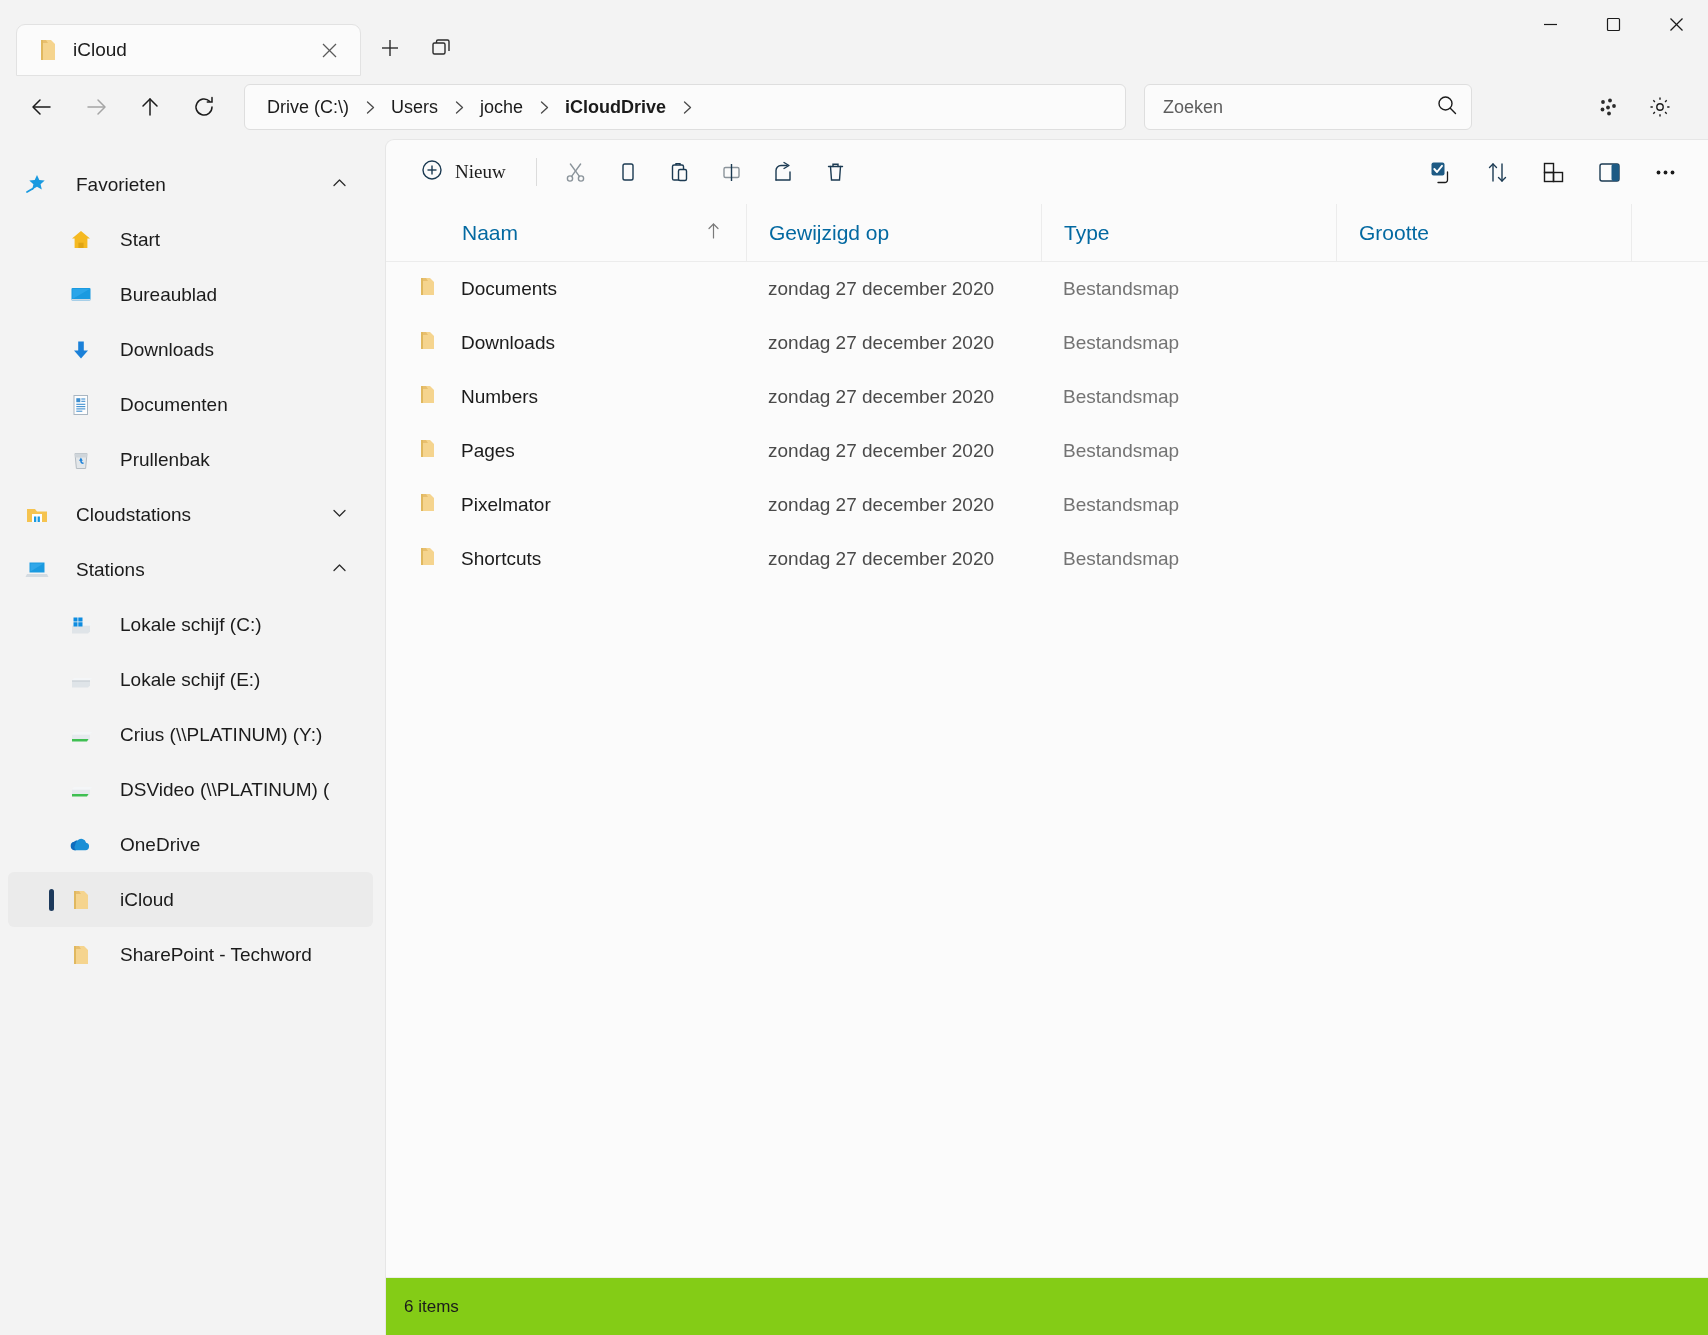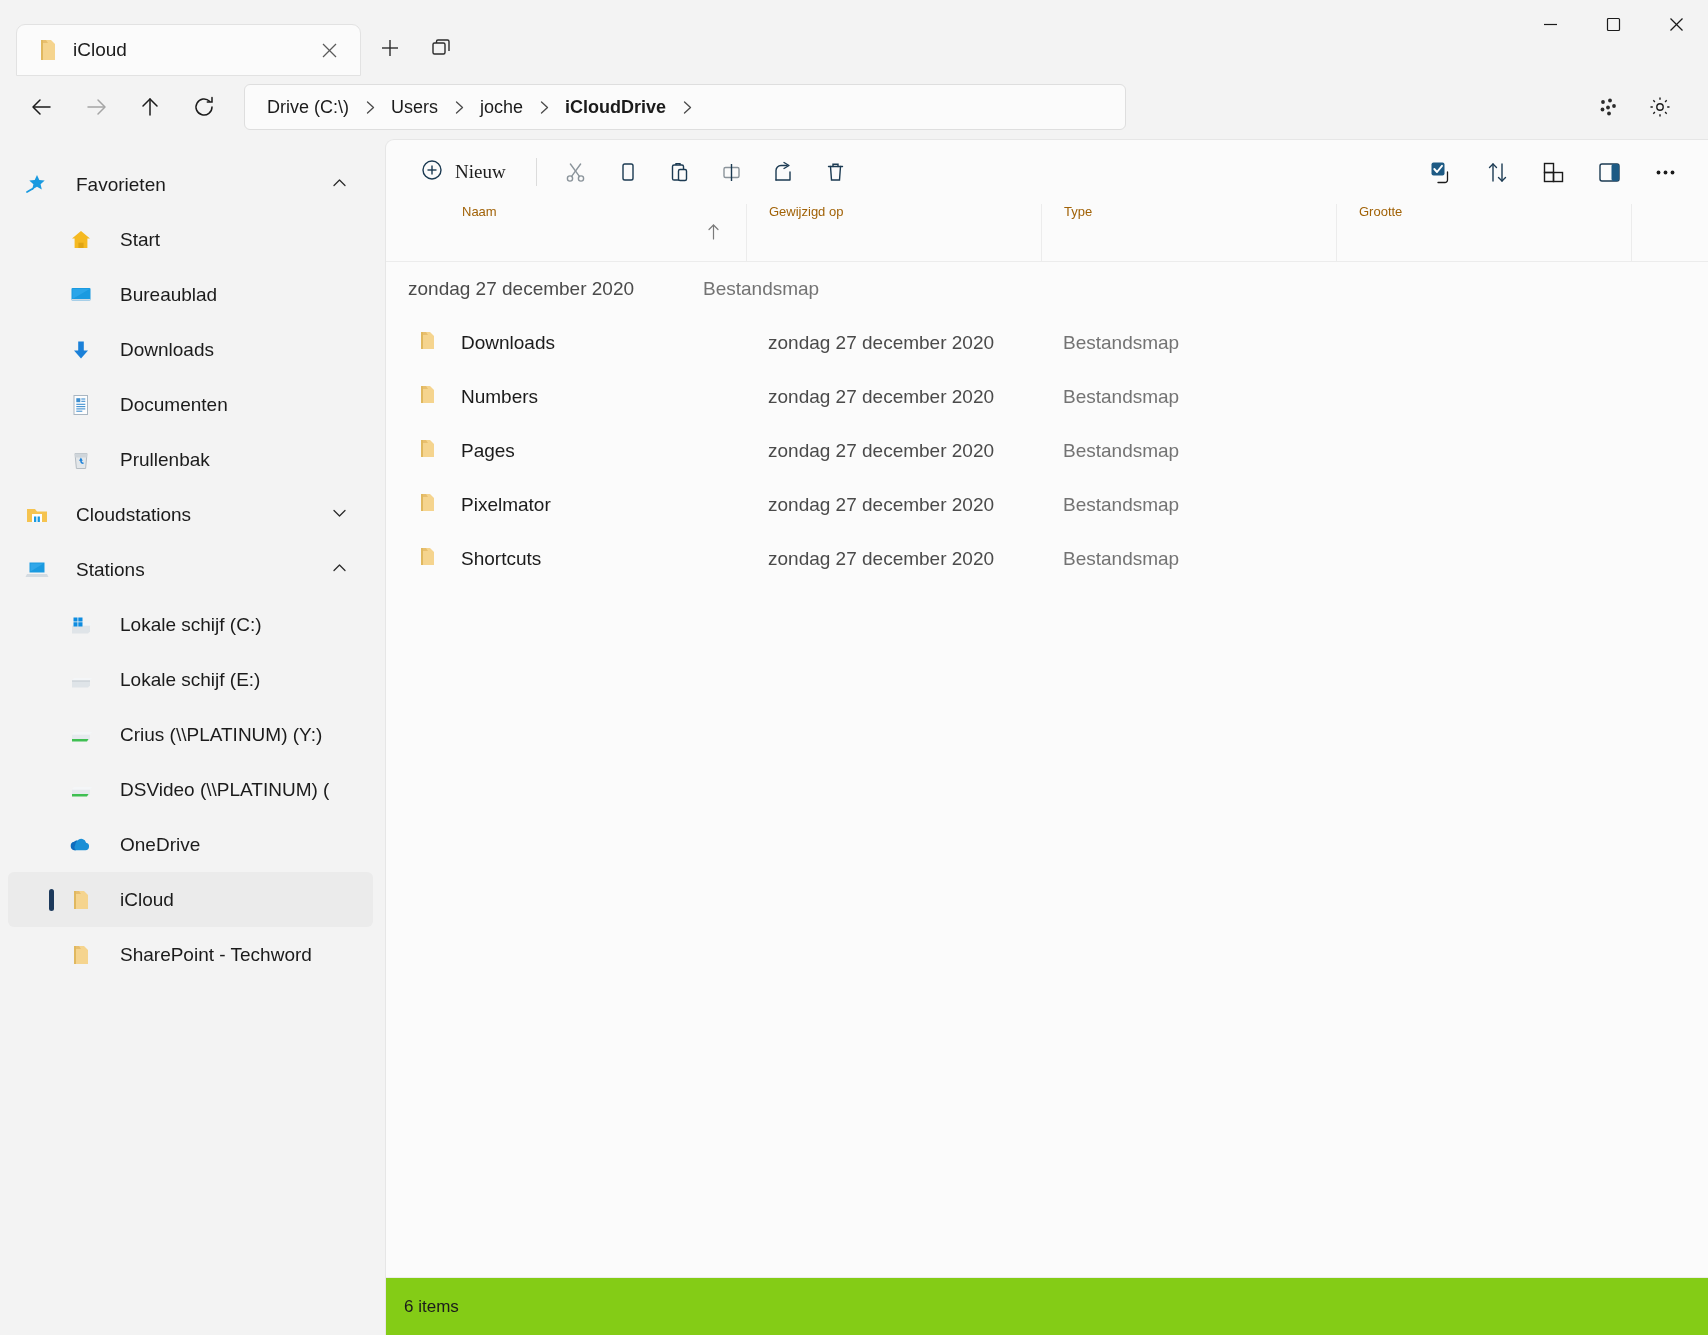--- a/index.html
+++ b/index.html
@@ -62,21 +62,21 @@
                border-top-left-radius:9px; border-left:1px solid #e6e6e6; border-top:1px solid #e6e6e6; min-width:0; }
   .cmdbar { height:64px; display:flex; align-items:center; padding:0 18px; gap:2px; flex:0 0 auto; }
   .cmd-new { height:44px; display:flex; align-items:center; gap:11px; padding:0 16px; border-radius:6px;font-family:Liberation Serif, serif; }
   .cmd-new span { font-size:19px; color:#1b1b1b; }
   .cmdsep { width:1px; height:28px; background:#dcdcdc; margin:0 12px; }
   .cmdbtn { width:50px; height:44px; display:flex; align-items:center; justify-content:center; border-radius:6px; }
   .cmd-right { margin-left:auto; display:flex; align-items:center; gap:6px; }
 
   
   .colhdr { height:58px; display:flex; align-items:stretch; border-bottom:1px solid #ececec; flex:0 0 auto; }
-  .ch { display:flex; align-items:flex-start; font-size:13px; color:#a16207; padding-left:22px;
+  .ch { display:flex; align-items:center; font-size:21px; color:#0369a1; padding-left:22px;
         border-left:1px solid #ececec; position:relative; }
   .ch:first-child { border-left:none; }
   .ch.name   { width:360px; flex:0 0 360px; padding-left:76px; }
   .ch.mod    { width:295px; flex:0 0 295px; }
   .ch.type   { width:295px; flex:0 0 295px; }
   .ch.size   { width:295px; flex:0 0 295px; }
   .ch.rest   { flex:1 1 auto; }
   .sortarrow { position:absolute; right:24px; top:50%; transform:translateY(-50%); }
 
   
@@ -210,20 +210,29 @@
           </svg>
       </span>
       <span class="crumb current">iCloudDrive</span>
       <span class="crumbsep">
         <svg width="13" height="15" viewBox="0 0 13 15" fill="none" stroke="#4a4a4a" stroke-width="1.3" stroke-linecap="round" stroke-linejoin="round">
             <polyline points="3.5,2 9.5,7.5 3.5,13"></polyline>
           </svg>
       </span>
     </div>
 
+    <div class="searchbox">
+      <input type="text" placeholder="Zoeken" style="">
+      <span>
+        <svg width="24" height="24" viewBox="0 0 24 24" fill="none" stroke="#1b1b1b" stroke-width="1.4">
+            <circle cx="10.5" cy="10.5" r="6.5"></circle>
+            <line x1="15.3" y1="15.3" x2="20.5" y2="20.5" stroke-linecap="round"></line>
+          </svg>
+      </span>
+    </div>
 
     <div class="addr-right">
       <div class="navbtn">
         <svg width="26" height="26" viewBox="0 0 26 26" fill="#2b2b2b">
             <circle cx="8" cy="8" r="1.9"></circle>
             <circle cx="15" cy="6.5" r="1.9"></circle>
             <circle cx="19" cy="12" r="1.9"></circle>
             <circle cx="13" cy="13.5" r="1.9"></circle>
             <circle cx="7.5" cy="15.5" r="1.9"></circle>
             <circle cx="14" cy="19.5" r="1.9"></circle>
@@ -530,20 +539,28 @@
           <span>Type</span>
         </div>
         <div class="ch size">
           <span>Grootte</span>
         </div>
         <div class="ch rest"></div>
       </div>
 
       <div class="filelist">
         <div class="frow">
+          <div class="fcell name">
+            <span><svg width="23" height="25" viewBox="0 0 23 25">
+                  <path d="M5 4h9l4 4v13H5z" fill="#f5d48e"></path>
+                  <path d="M5 4h5l2 3H5z" fill="#e8bf6e"></path>
+                  <rect x="5" y="4" width="2" height="17" fill="#e0b85f"></rect>
+                </svg></span>
+            <span>Documents</span>
+          </div>
           <div class="fcell mod">zondag 27 december 2020</div>
           <div class="fcell type">Bestandsmap</div>
           <div class="fcell size"></div>
         </div>
         <div class="frow">
           <div class="fcell name">
             <span><svg width="23" height="25" viewBox="0 0 23 25">
                   <path d="M5 4h9l4 4v13H5z" fill="#f5d48e"></path>
                   <path d="M5 4h5l2 3H5z" fill="#e8bf6e"></path>
                   <rect x="5" y="4" width="2" height="17" fill="#e0b85f"></rect>

